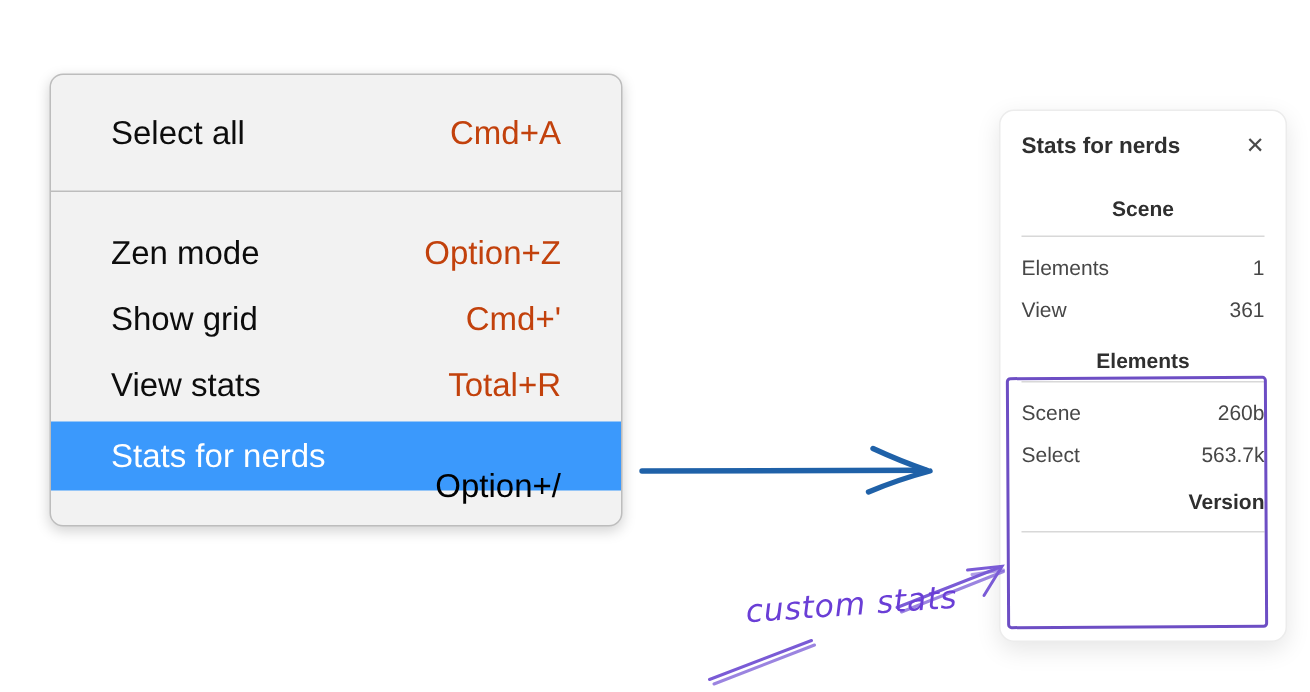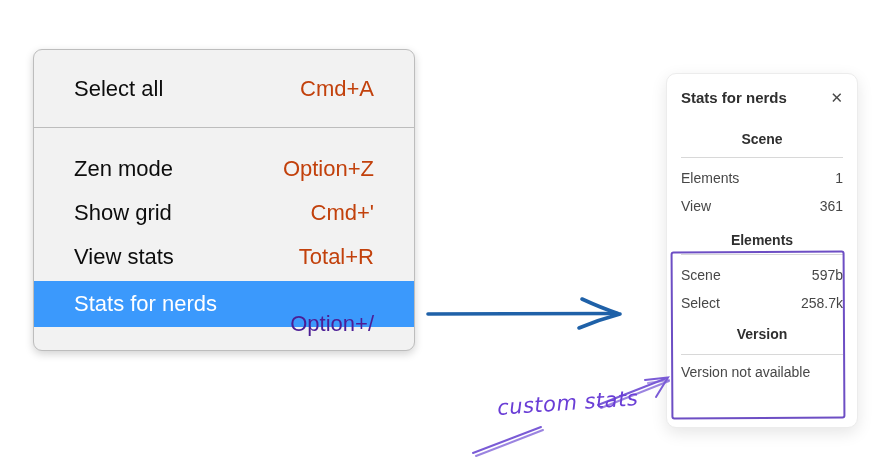--- a/index.html
+++ b/index.html
@@ -30,21 +30,21 @@
   }
   .menu-item.first{height:77px;}
   .menu-divider{height:1px;background:#bdbdbd;}
   .menu-group{padding-top:19px;}
   .menu-group .menu-item{height:44px;}
   .menu-item.selected{
     height:46px;margin-top:2px;
     background:#3b99fc;color:#ffffff;
   }
   .mi-shortcut{color:#c2410c;}
-  .selected .mi-shortcut{color:#4c1d95;margin-top:40px;}
+  .selected .mi-shortcut{color:#000000;margin-top:40px;}
 
   
   .panel{
     position:absolute;left:666px;top:73px;
     width:192px;height:355px;
     box-sizing:border-box;
     background:#ffffff;
     border:1px solid #ececec;
     border-radius:10px;
     box-shadow:0 5px 16px rgba(0,0,0,.10);
@@ -131,32 +131,31 @@
       <span>View</span>
       <span>361</span>
     </div>
   </div>
 
   <div>
     <div class="sec-title" style="margin-top:11px;">Elements</div>
     <div class="sec-rule" style="margin-top:5px;"></div>
     <div class="stat-row" style="margin-top:6px;">
       <span>Scene</span>
-      <span>597b</span>
+      <span>260b</span>
     </div>
     <div class="stat-row">
       <span>Select</span>
-      <span>258.7k</span>
+      <span>563.7k</span>
     </div>
   </div>
 
   <div>
-    <div class="sec-title" style="margin-top:8px;">Version</div>
+    <div class="sec-title" style="margin-top:8px;text-align:right;">Version</div>
     <div class="sec-rule" style="margin-top:11px;"></div>
-    <div class="stat-note" style="margin-top:3px;">Version not available</div>
   </div>
 </div>
 
 <div class="highlight-rect"></div>
 
 <svg class="arrow-svg" style="left:455px;top:368px;" width="230" height="93" viewBox="0 0 230 93">
   <g stroke="#7a5bd6" stroke-width="2" fill="none" stroke-linecap="round">
     <path d="M18 85 L86 59"></path>
     <path d="M21 88 L88 62" opacity="0.75"></path>
     <path d="M143 37 L212 10"></path>

